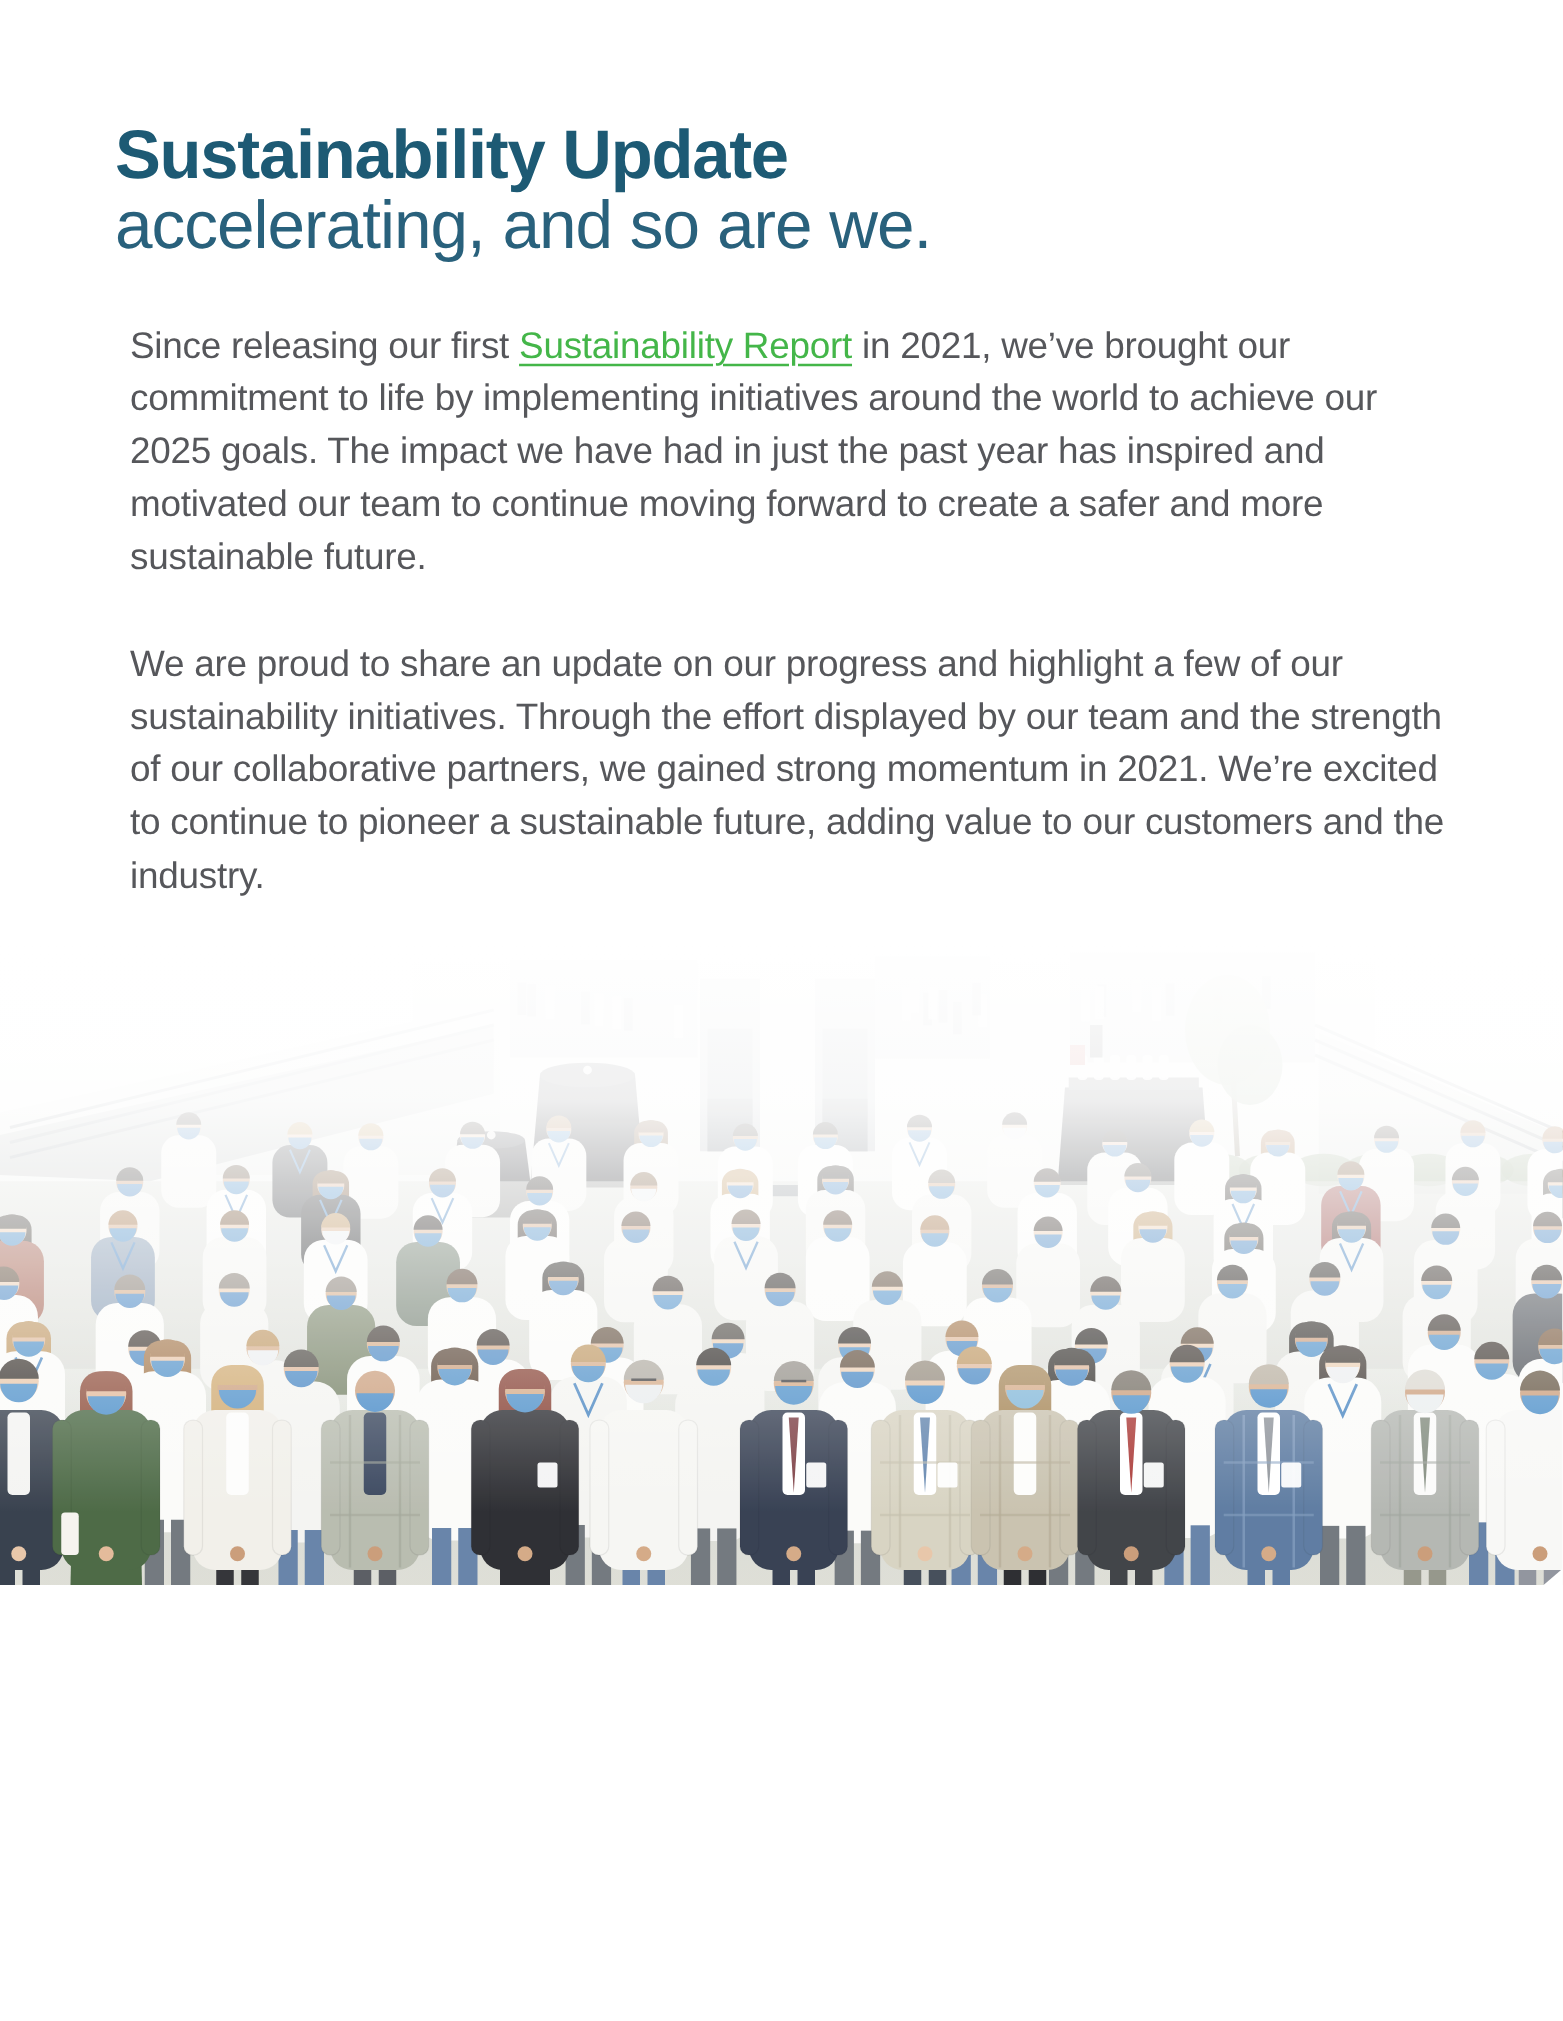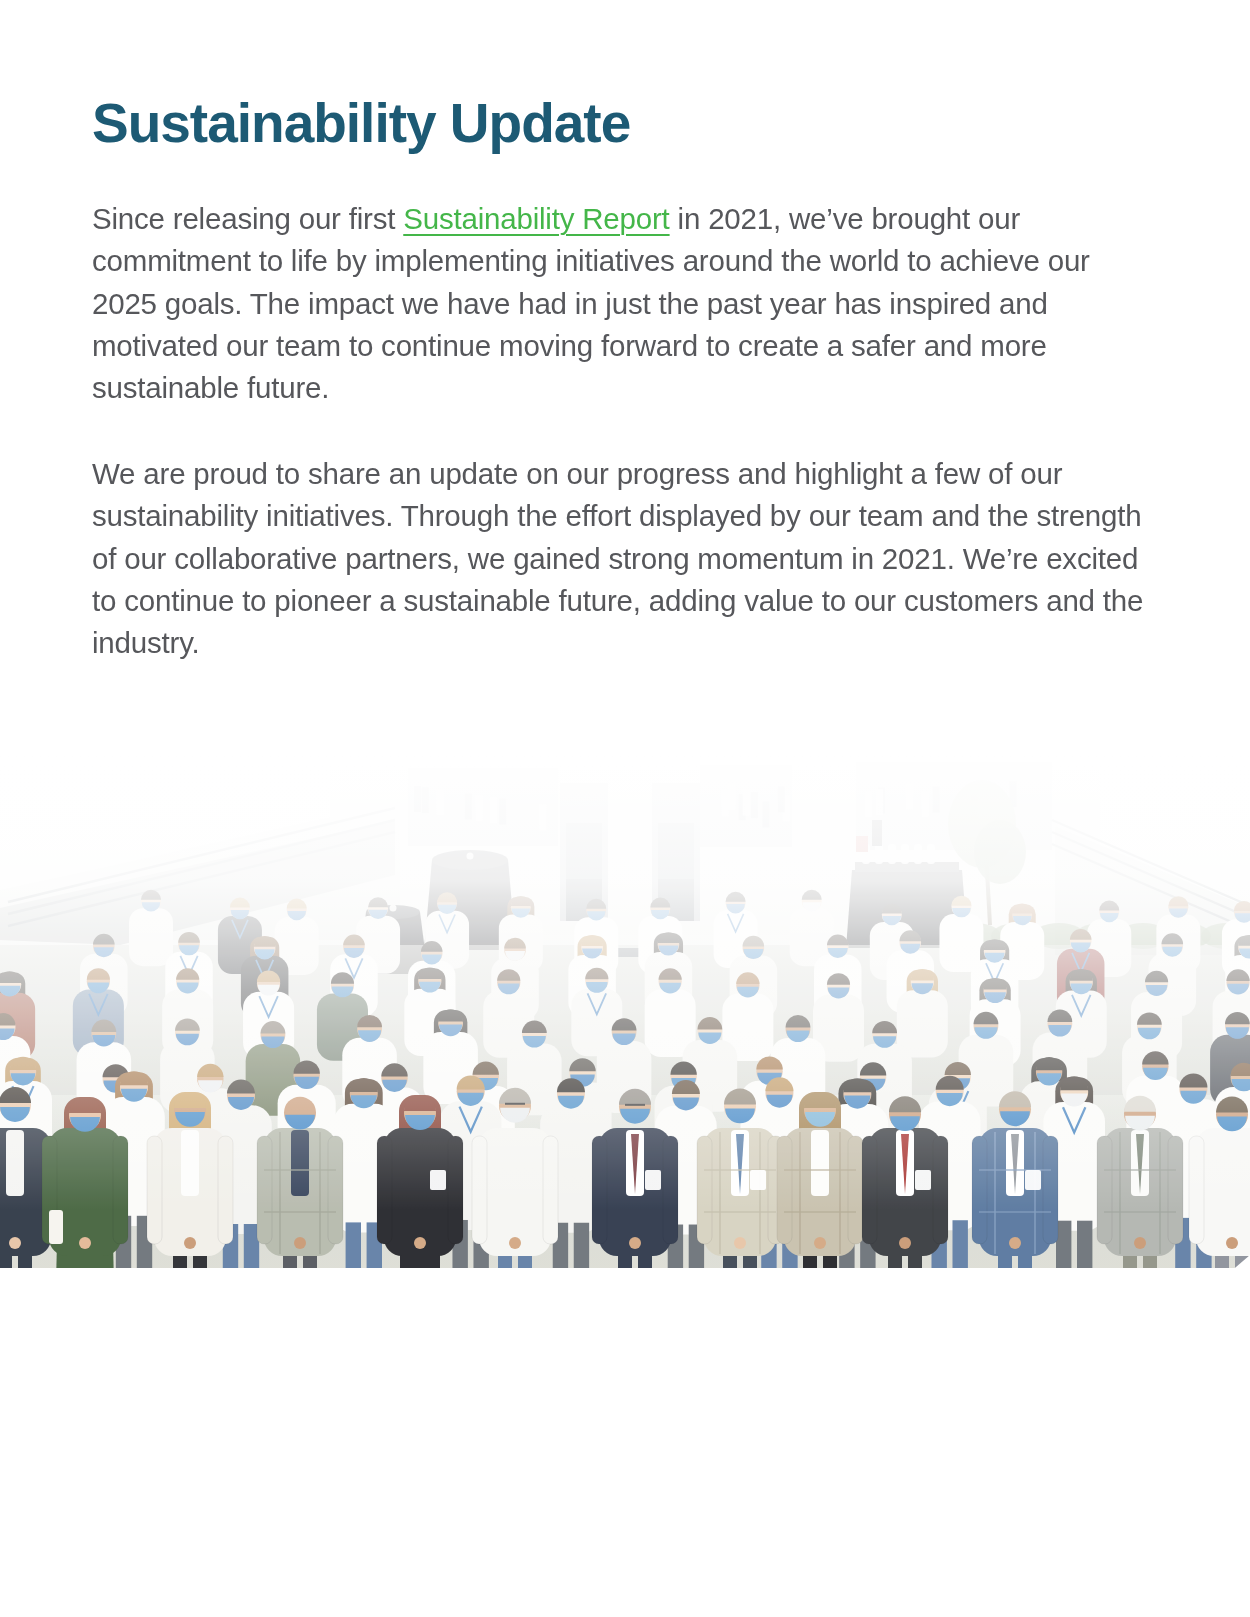--- a/index.html
+++ b/index.html
@@ -12,21 +12,21 @@
     font-size:55px; font-weight:700; color:#1d5a74;
     letter-spacing:-1px; line-height:1.06; margin:0;
   }
   .subtitle {
     font-size:54px; font-weight:400; color:#29617c;
     letter-spacing:-0.8px; line-height:1.07; margin:0;
   }
   .body-copy { margin-top:46px; }
   .body-copy p {
     font-size:29.5px; font-weight:400; color:#56575b;
-    letter-spacing:-0.2px; line-height:1.43; margin:0 0 44px 0;
+    letter-spacing:-0.2px; line-height:1.43; margin:0 0 44px 12px;
   }
   .report-link { color:#44b649; text-decoration:underline; text-underline-offset:5px; text-decoration-thickness:2px; }
   .photo-wrap { position:absolute; left:0; top:740px; width:1250px; height:877px; }
   .photo-wrap svg { display:block; }
   .released {
     position:absolute; left:72px; top:1514px;
     font-size:33px; font-weight:700; color:#195e7d; letter-spacing:-0.5px;
   }
   .logo {
     position:absolute; right:62px; top:1492px;
@@ -35,20 +35,21 @@
   .logo .main { color:#1b5872; }
   .logo .accent { color:#41ad49; }
 </style>
 </head>
 <body>
 
 <div class="page">
 
   <div class="content">
     <h1 class="title">Sustainability Update</h1>
+    <div class="subtitle">accelerating, and so are we.</div>
 
     <div class="body-copy">
       <p><span>Since releasing our first </span><a href="#" class="report-link">Sustainability Report</a><span> in 2021, we’ve brought our commitment to life by implementing initiatives around the world to achieve our 2025 goals. The impact we have had in just the past year has inspired and motivated our team to continue moving forward to create a safer and more sustainable future.</span></p>
       <p>We are proud to share an update on our progress and highlight a few of our sustainability initiatives. Through the effort displayed by our team and the strength of our collaborative partners, we gained strong momentum in 2021. We’re excited to continue to pioneer a sustainable future, adding value to our customers and the industry.</p>
     </div>
   </div>
 
   <div class="photo-wrap">
     <svg id="photo-svg" width="1250" height="877" viewBox="0 0 1250 877" xmlns="http://www.w3.org/2000/svg">
       <defs>

